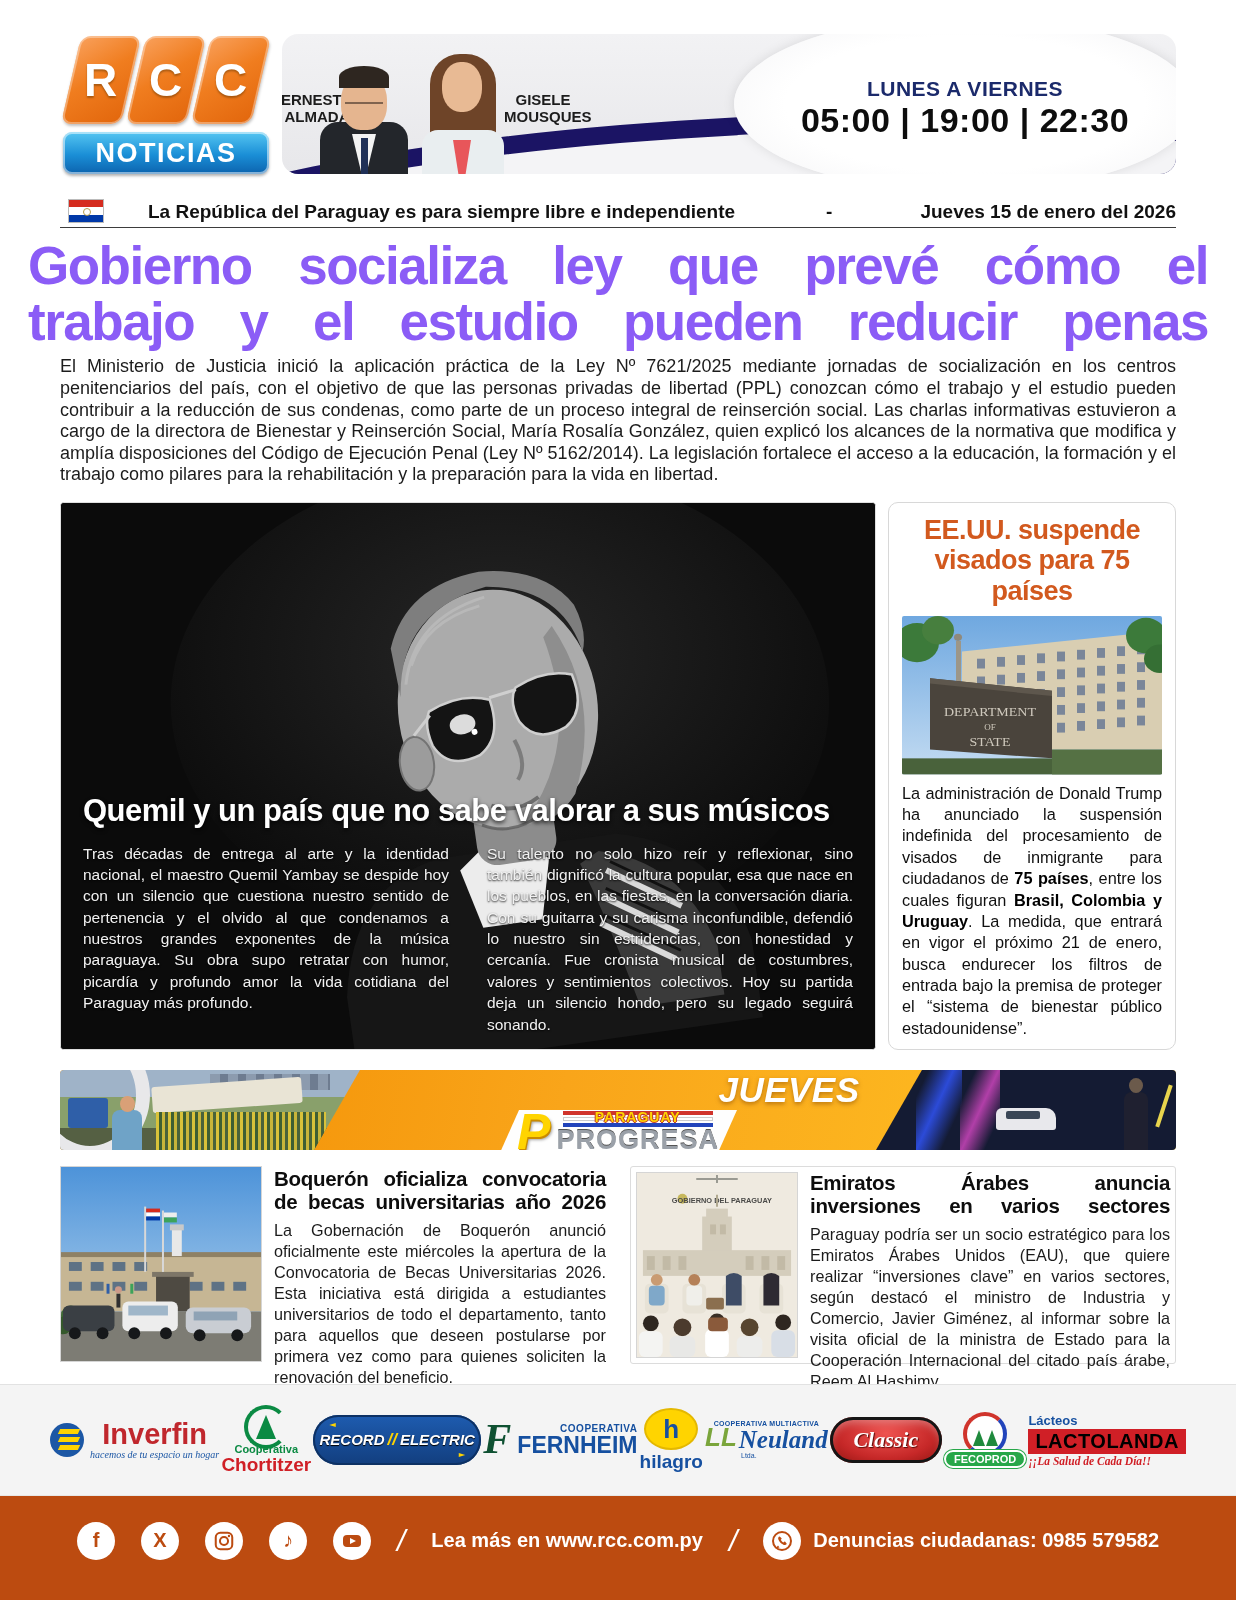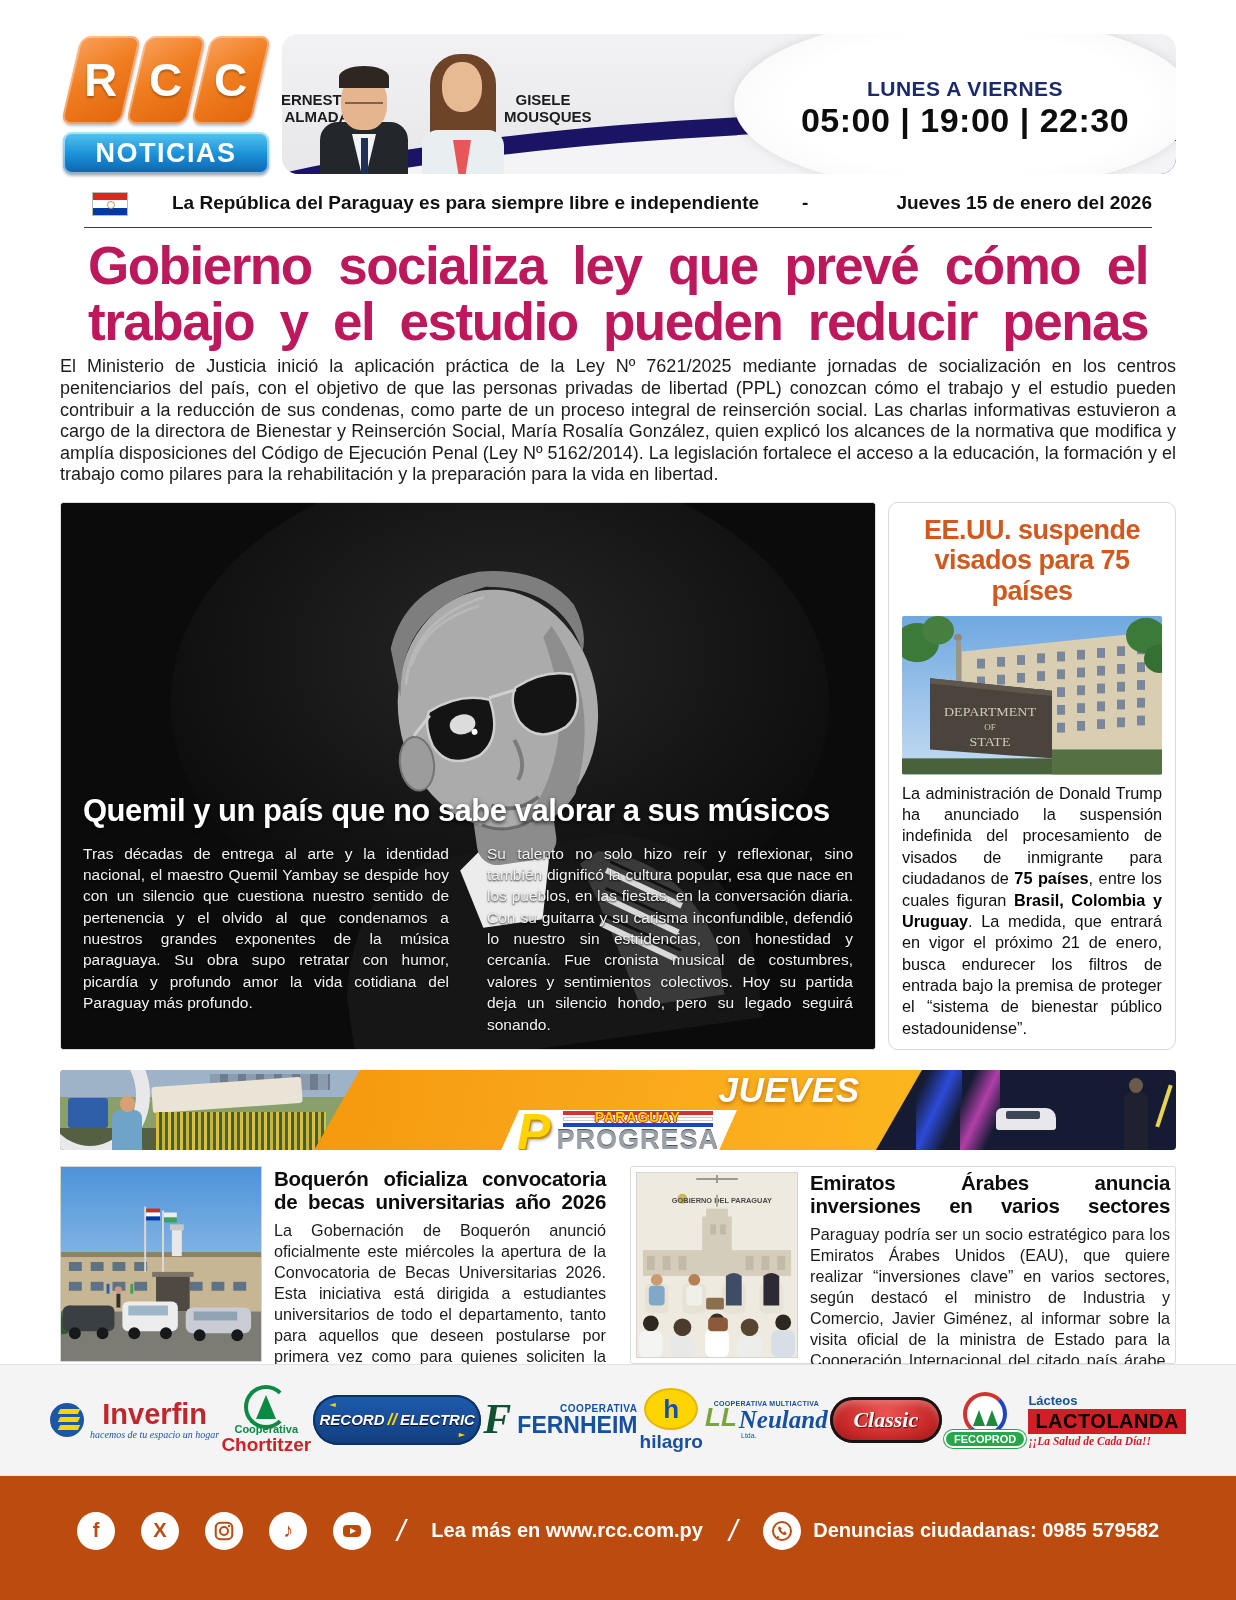--- a/index.html
+++ b/index.html
@@ -46,30 +46,30 @@
   .woman-head { position:absolute; bottom:62px; left:22px; width:40px; height:50px; border-radius:46%; background:#E8BA94; }
   .woman-coat { position:absolute; bottom:0; left:2px; width:82px; height:44px; border-radius:16px 16px 0 0; background:#E9EEF0; }
   .woman-top { position:absolute; bottom:0; left:33px; width:18px; height:34px; background:#E8565A; clip-path:polygon(0 0,100% 0,70% 100%,30% 100%); }
   .sched-ellipse { position:absolute; right:-20px; top:-18px; width:462px; height:176px; border-radius:50%;
                    background:radial-gradient(ellipse at center,#FFFFFF 55%,#F2F2F4 100%);
                    box-shadow:0 0 12px rgba(0,0,0,.10); display:flex; flex-direction:column; align-items:center; justify-content:center; }
   .sched-days { color:#1B2A6B; font-weight:800; font-size:21px; letter-spacing:.5px; margin-top:8px; }
   .sched-times { color:#0d0d0d; font-weight:800; font-size:34px; letter-spacing:.5px; }
 
   
-  .dateline { margin:18px 84px 0; height:36px; display:flex; align-items:flex-start; border-bottom:1.5px solid #3d3d3d; padding-bottom:20px; }
+  .dateline { margin:18px 60px 0; height:36px; display:flex; align-items:flex-end; border-bottom:1.5px solid #3d3d3d; padding-bottom:4px; }
   .flag { width:36px; height:24px; margin-left:8px; border:1px solid #bbb; display:flex; flex-direction:column; }
   .flag .r { flex:1; background:#D52B1E; } .flag .w { flex:1; background:#fff; position:relative; } .flag .b { flex:1; background:#0038A8; }
   .flag .w::after { content:""; position:absolute; left:14px; top:1px; width:6px; height:6px; border:1px solid #b59b4c; border-radius:50%; }
   .motto { margin-left:44px; font-size:19px; font-weight:600; color:#111; }
   .dash { margin-left:auto; font-size:19px; font-weight:600; color:#111; }
   .date { margin-left:88px; font-size:19px; font-weight:600; color:#111; }
 
   
-  .headline { margin:10px 88px 0; color:#be185d; font-weight:800; font-size:53px; letter-spacing:-1.5px; line-height:1.06; }
+  .headline { margin:10px 28px 0; color:#8b5cf6; font-weight:800; font-size:53px; letter-spacing:-1.5px; line-height:1.06; }
   .headline div { text-align:justify; text-align-last:justify; }
   .lead-body { margin:6px 60px 0; font-size:18px; line-height:1.2; color:#1c1c1c; text-align:justify; }
 
   
   .main-row { margin:16px 60px 0; height:548px; display:flex; gap:12px; }
   .feature-card { position:relative; width:816px; height:548px; background:#0b0b0b; border:1px solid #E0E0E0; border-radius:4px; overflow:hidden; }
   .feature-card svg { position:absolute; inset:0; }
   .feature-overlay { position:absolute; left:22px; right:22px; bottom:14px; }
   .feature-title { color:#fff; font-weight:800; font-size:31px; letter-spacing:-.5px; text-shadow:0 2px 4px rgba(0,0,0,.8); margin-bottom:14px; }
   .feature-cols { display:flex; gap:38px; }
@@ -129,21 +129,21 @@
   .photo-emiratos { width:162px; height:186px; }
   .story-photo svg { display:block; width:100%; height:100%; }
   .story-text { flex:1; }
   .story-headline { font-weight:800; color:#0d0d0d; line-height:1.12; letter-spacing:-.3px; }
   .story-headline div { text-align:justify; text-align-last:justify; }
   .hl-left { font-size:20.5px; margin-top:2px; }
   .hl-right { font-size:20.5px; }
   .story-body { margin-top:6px; font-size:16.2px; line-height:1.3; color:#1b1b1b; text-align:justify; }
 
   
-  .sponsors { margin-top:0; height:112px; background:#F4F4F4; border-top:1px solid #E2E2E2; border-bottom:1px solid #E7E7E7;
+  .sponsors { margin-top:20px; height:112px; background:#F4F4F4; border-top:1px solid #E2E2E2; border-bottom:1px solid #E7E7E7;
               display:flex; align-items:center; justify-content:space-evenly; padding:0 48px; }
   .sp { display:flex; align-items:center; gap:6px; }
   .inv-icon { width:34px; height:34px; border-radius:50%; background:#1C57A5; position:relative; overflow:hidden; }
   .inv-icon i { position:absolute; left:9px; width:20px; height:5px; background:#FFD400; transform:skewX(-25deg); }
   .inv-icon i:nth-child(1){ top:6px; } .inv-icon i:nth-child(2){ top:14px; } .inv-icon i:nth-child(3){ top:22px; }
   .inv-text { display:flex; flex-direction:column; align-items:center; }
   .inv-name { color:#C0272D; font-weight:800; font-size:29px; line-height:1; }
   .inv-tag { color:#1C57A5; font-size:10px; font-style:italic; font-family:"Liberation Serif",serif; }
   .cho { flex-direction:column; gap:0; position:relative; }
   .cho-circle { width:44px; height:44px; border-radius:50%; border:4px solid #0B8A43; border-right-color:transparent; display:flex; align-items:center; justify-content:center; }

